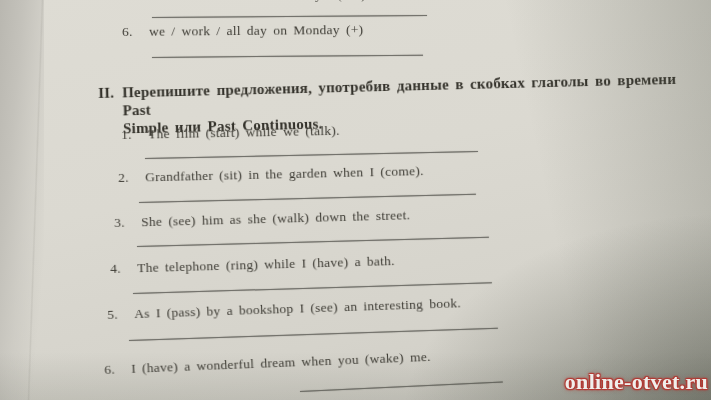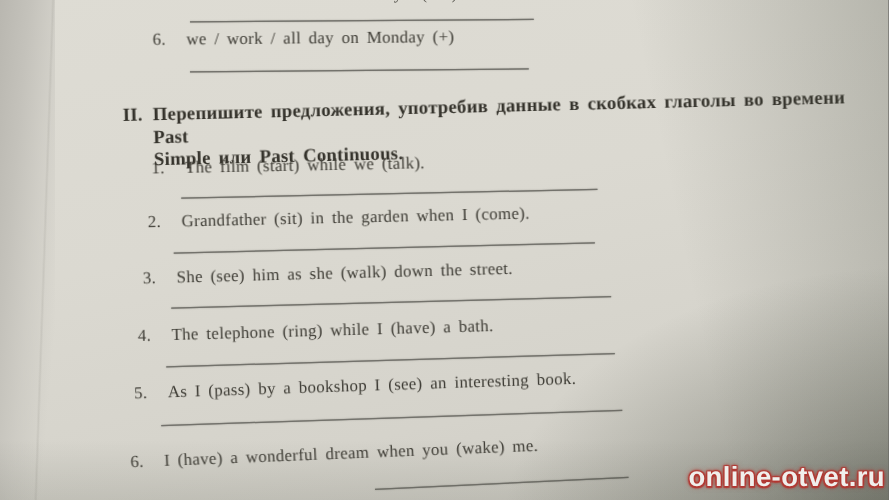--- a/index.html
+++ b/index.html
@@ -70,21 +70,21 @@
   .i3 { left: 114px; top: 214px; transform: rotate(-1.5deg); }
   .b3 { left: 137px; top: 246px; width: 352px; transform: rotate(-1.5deg); }
   .i4 { left: 110px; top: 260px; transform: rotate(-1.6deg); }
   .b4 { left: 133px; top: 293px; width: 359px; transform: rotate(-1.7deg); }
   .i5 { left: 107px; top: 306px; transform: rotate(-1.9deg); }
   .b5 { left: 129px; top: 340px; width: 369px; transform: rotate(-1.9deg); }
   .i6 { left: 104px; top: 361px; transform: rotate(-2.3deg); }
   .b6 { left: 300px; top: 391px; width: 203px; transform: rotate(-2.7deg); }
   .watermark {
     position: absolute; right: 3px; bottom: 5px;
-    font-family: Liberation Sans, sans-serif;
+    font-family: Liberation Serif, serif;
     font-weight: bold; font-size: 22px; letter-spacing: 0.3px;
     color: #f0efec;
     text-shadow:
       -1px -1px 1px #b23832, 1px -1px 1px #b23832,
       -1px  1px 1px #b23832, 1px  1px 1px #b23832,
        0 0 3px #b23832, 0 0 5px rgba(178,56,50,0.7);
   }
 </style>
 </head>
 <body>

